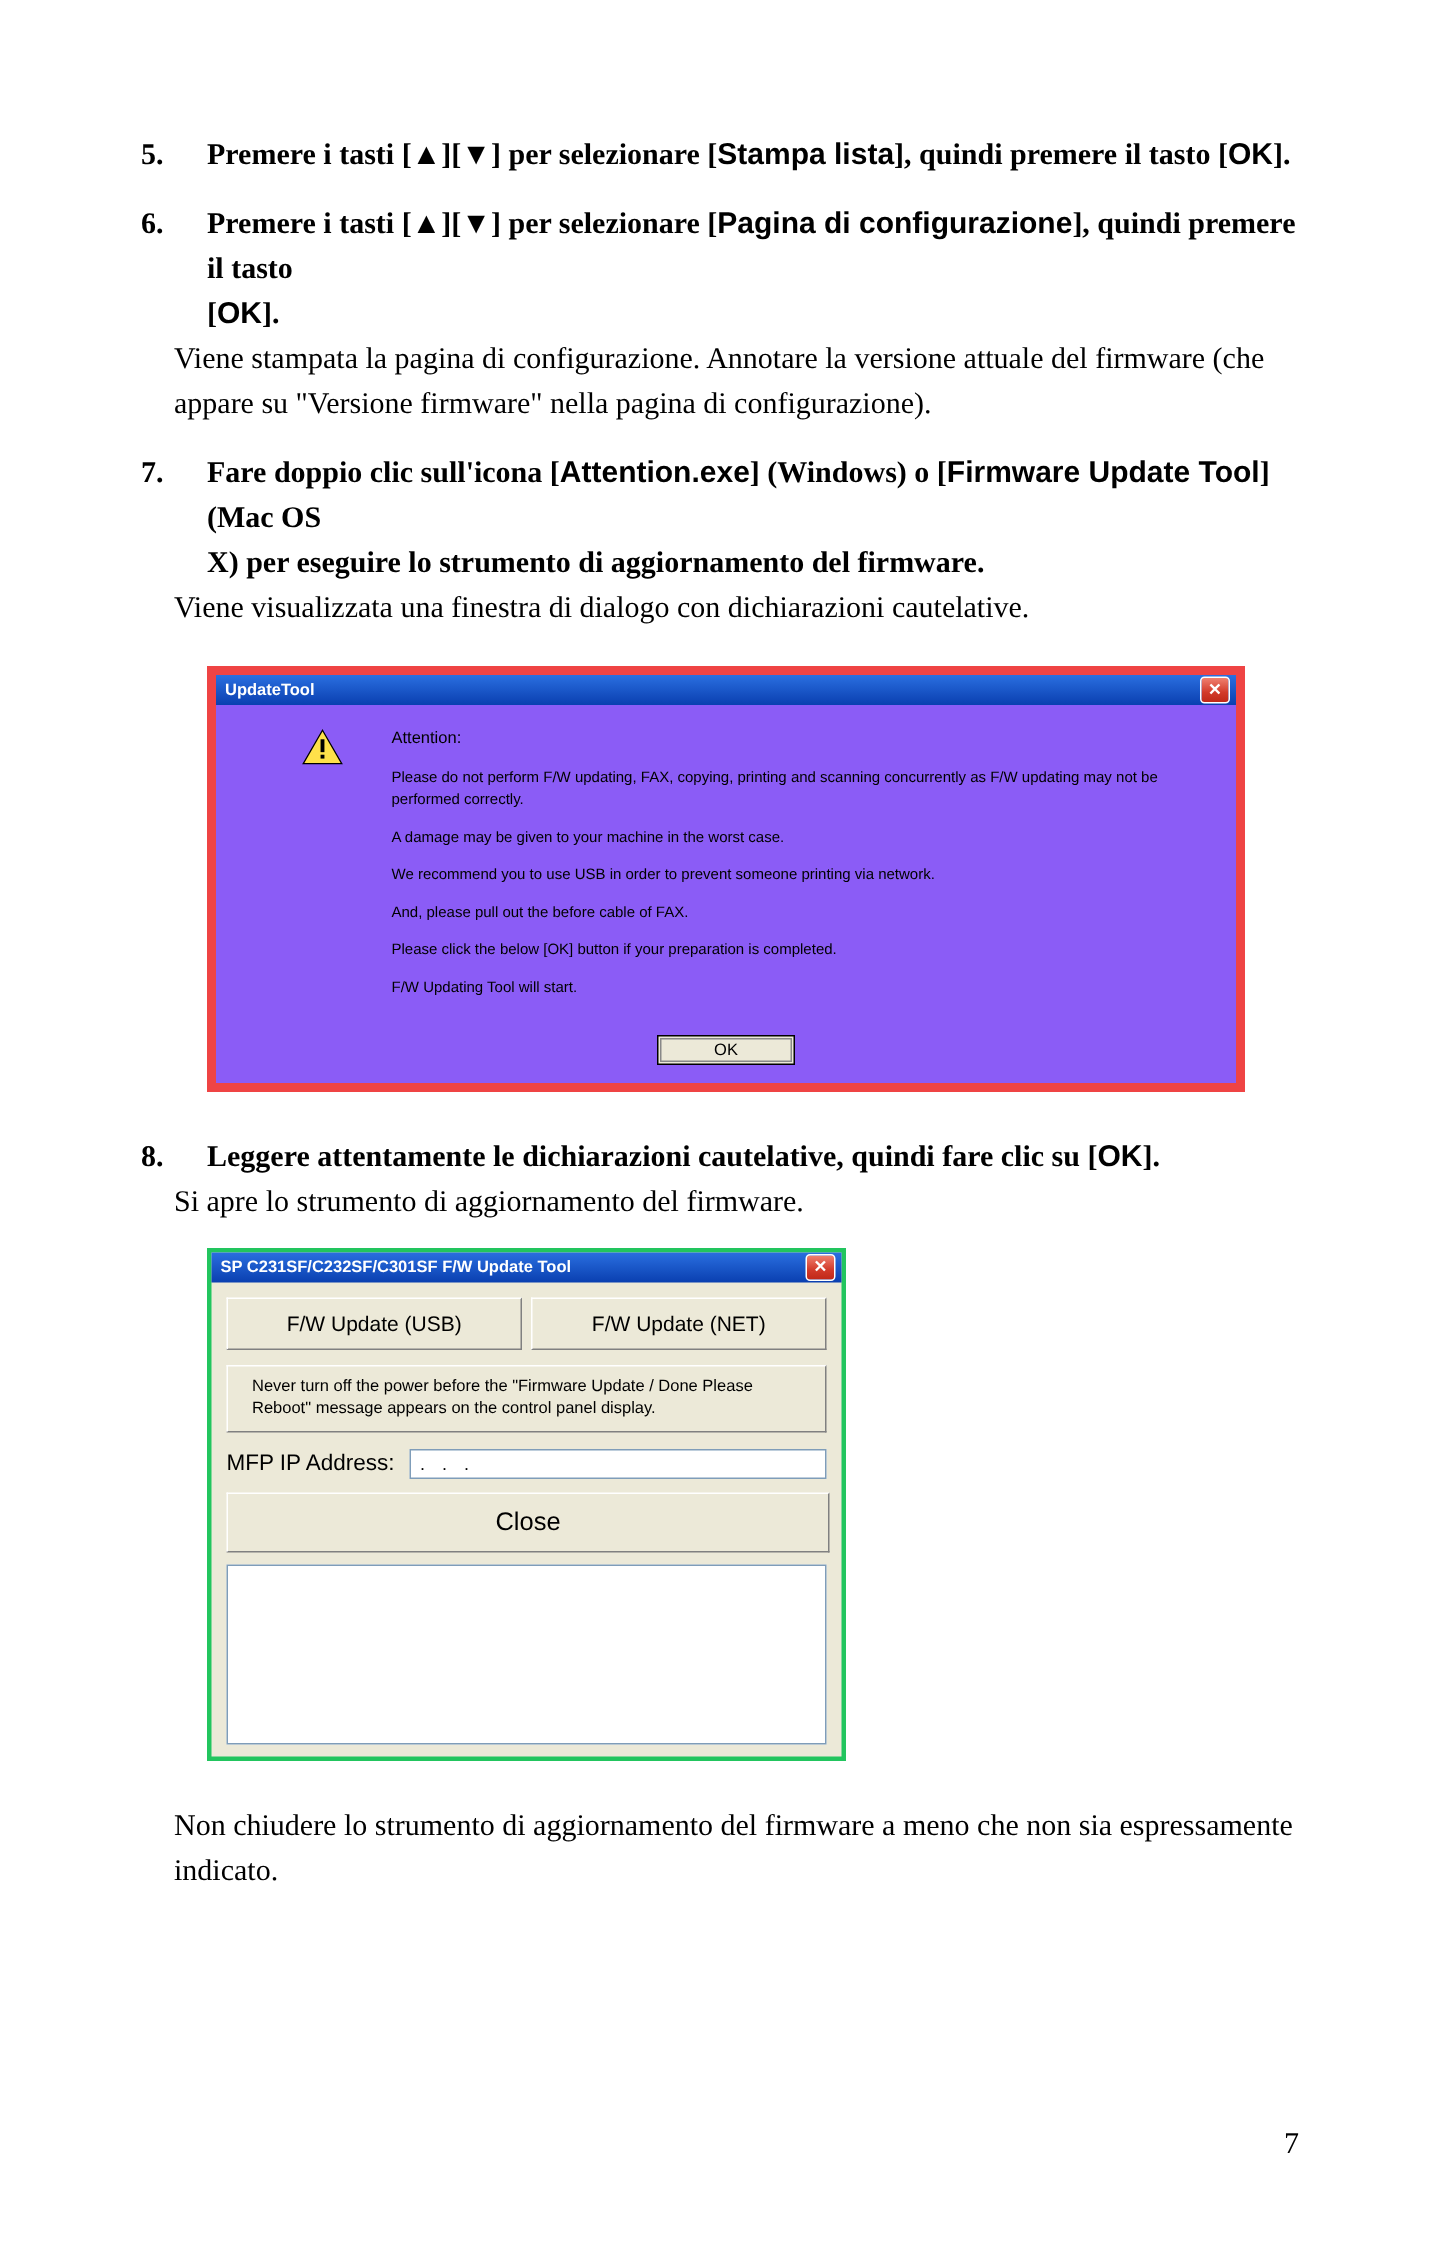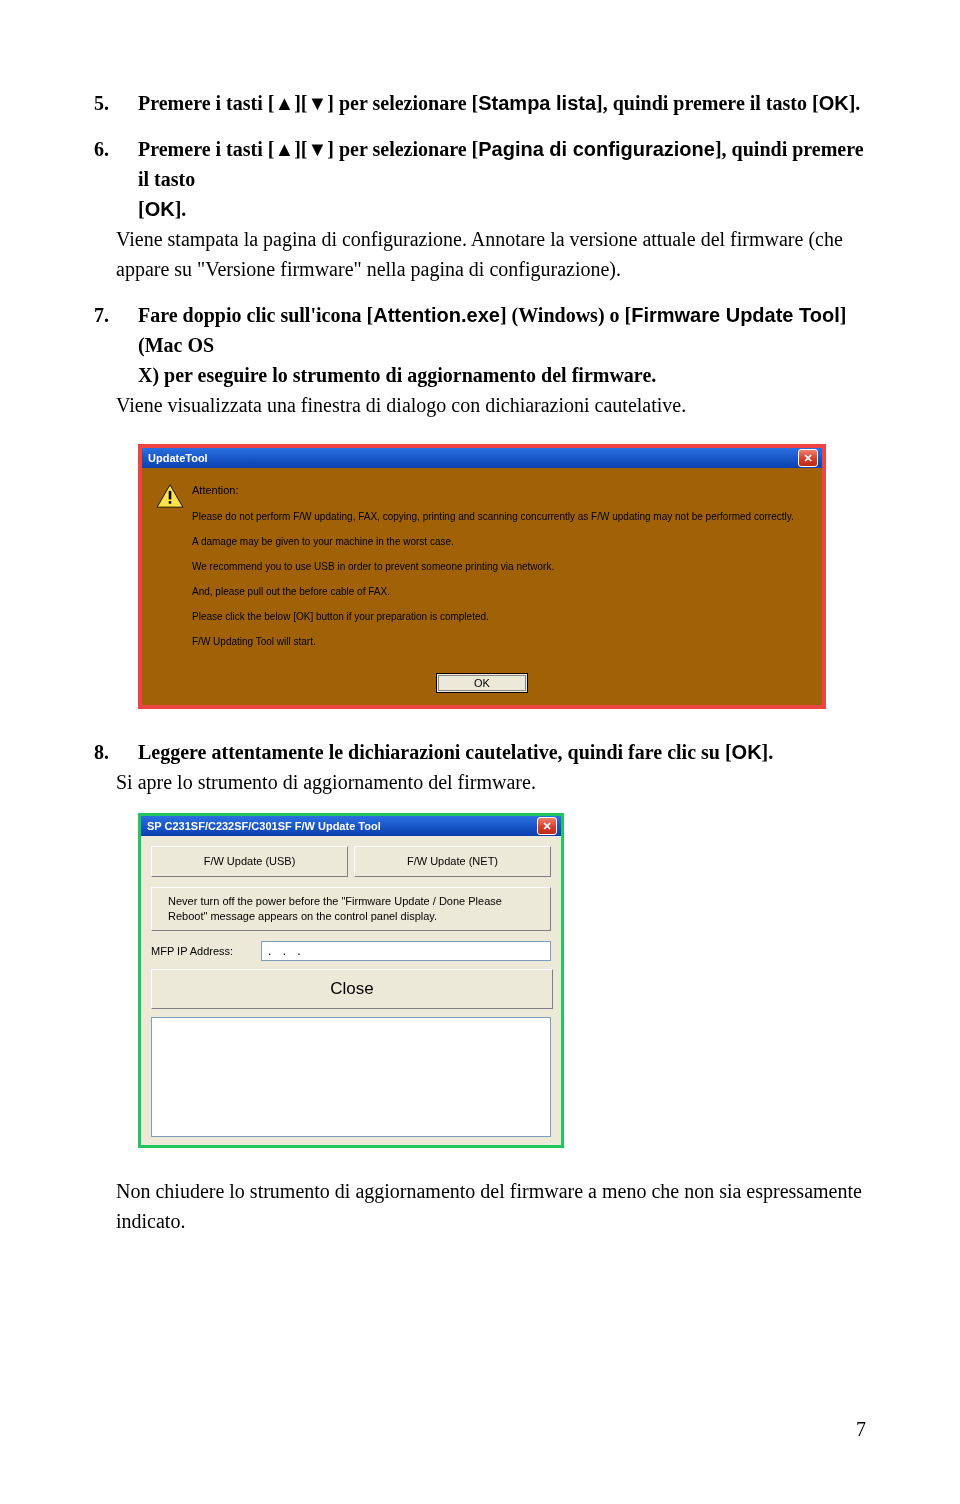--- a/index.html
+++ b/index.html
@@ -35,24 +35,24 @@
   .step-body {
     margin-left: 22px;
     margin-top: 0;
   }
   .step-body p {
     margin: 0 0 4px 0;
   }
   .win-dialog {
     margin: 24px 0 28px 44px;
     width: 680px;
-    border: 4px solid #ef4444;
+    border: 6px solid #ef4444;
     font-family: Tahoma, Arial, sans-serif;
     font-size: 11px;
-    background: #a16207;
+    background: #8b5cf6;
   }
   .dlg-title {
     display: flex;
     align-items: center;
     justify-content: space-between;
     height: 20px;
     padding: 0 4px 0 6px;
     background: linear-gradient(to bottom, #2a6fe0 0%, #0a3fb0 100%);
     color: #fff;
     font-weight: bold;
@@ -69,21 +69,22 @@
     justify-content: center;
     color: #fff;
     font-weight: bold;
     font-size: 11px;
     line-height: 1;
     cursor: pointer;
   }
   .dlg-body {
     padding: 14px 14px 14px 14px;
     display: flex;
-    gap: 8px;
+    gap: 32px;
+    margin-left: 43px;
   }
   .warn-icon {
     width: 28px;
     height: 24px;
     position: relative;
     flex-shrink: 0;
     margin-top: 2px;
   }
   .warn-icon svg { display:block; }
   .dlg-text { flex: 1; color:#000; }
@@ -132,40 +133,40 @@
     margin-bottom:10px;
   }
   .flat-btn {
     flex:1;
     background:#ece9d8;
     border:1px solid #808080;
     border-left-color:#fff;
     border-top-color:#fff;
     padding:6px 4px;
     text-align:center;
-    font-size:11px;
+    font-size:14px;
     cursor:pointer;
   }
   .msg-box {
     border:1px solid #808080;
     border-left-color:#fff;
     border-top-color:#fff;
     background:#ece9d8;
     padding:6px 16px;
     font-size:11px;
     line-height:1.4;
     margin-bottom:10px;
   }
   .ip-row {
     display:flex;
     align-items:center;
     gap:10px;
     margin-bottom:8px;
   }
-  .ip-label { font-size:11px; min-width:100px; }
+  .ip-label { font-size:15px; min-width:100px; }
   .ip-input {
     flex:1;
     background:#fff;
     border:1px solid #7f9db9;
     height:18px;
     display:flex;
     align-items:center;
     padding:0 6px;
     font-size:12px;
     color:#000;

